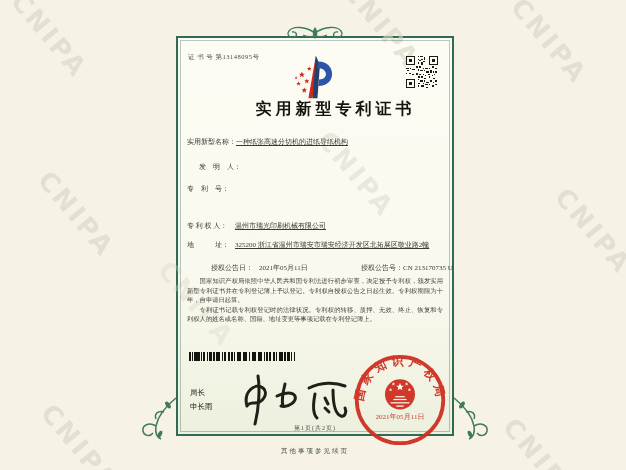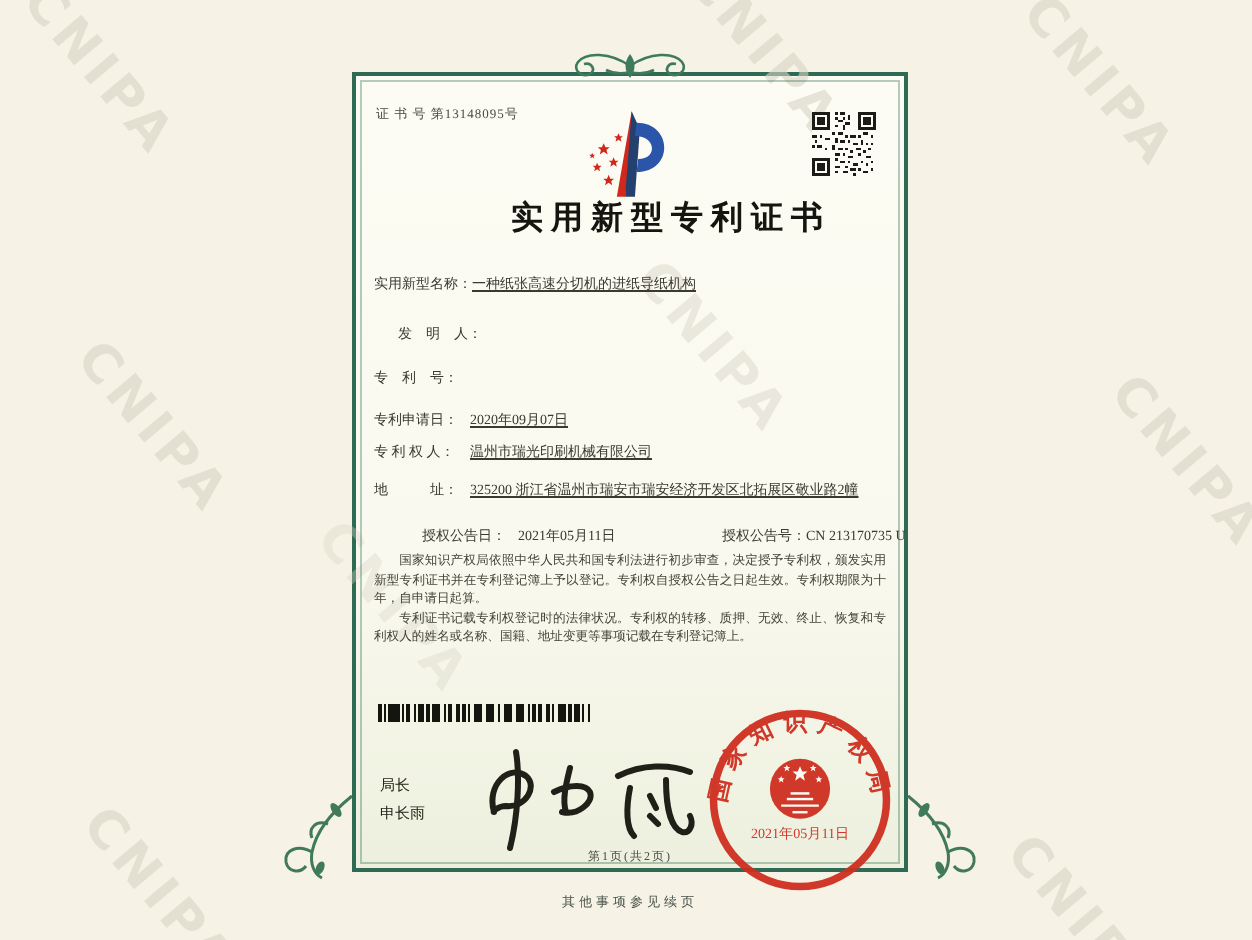--- a/index.html
+++ b/index.html
@@ -107,24 +107,20 @@
 
       <div class="field f-name">
         <span class="lab">实用新型名称：</span>
         <span class="val">一种纸张高速分切机的进纸导纸机构</span>
       </div>
       <div class="field f-inventor">
         <span class="lab">发　明　人：</span>
       </div>
       <div class="field f-patno">
         <span class="lab">专　利　号：</span>
-      </div>
-      <div class="field f-appdate">
-        <span class="lab">专利申请日：</span>
-        <span class="val">2020年09月07日</span>
       </div>
       <div class="field f-patentee">
         <span class="lab">专 利 权 人：</span>
         <span class="val">温州市瑞光印刷机械有限公司</span>
       </div>
       <div class="field f-address">
         <span class="lab">地　　　址：</span>
         <span class="val">325200 浙江省温州市瑞安市瑞安经济开发区北拓展区敬业路2幢</span>
       </div>
       <div class="field f-grant">

